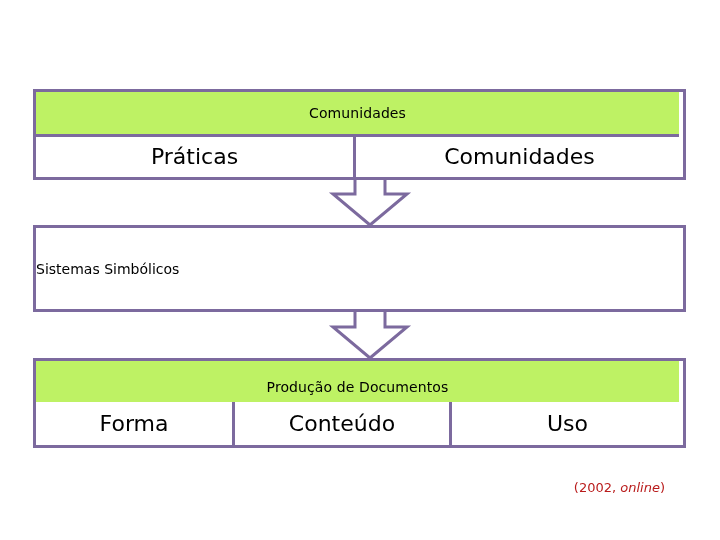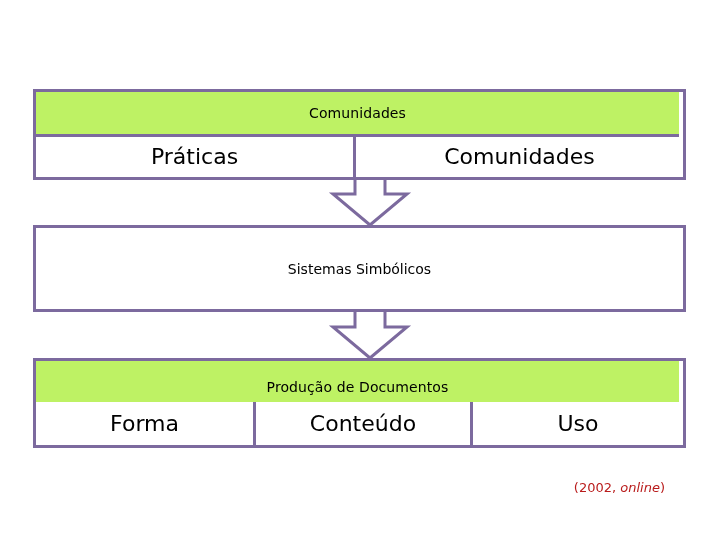--- a/index.html
+++ b/index.html
@@ -95,39 +95,38 @@
   #box-comunidades .cell:nth-child(2) { flex: 1; }
 
   
   #box-sistemas {
     left: 33px;
     top: 225px;
     width: 653px;
     height: 87px;
     display: flex;
     align-items: center;
-    justify-content: center;
   }
   #box-sistemas .plain-label {
     font-size: 14px;
     line-height: 1;
     color: #000000;
     white-space: nowrap;
   }
 
   
   #box-producao {
     left: 33px;
     top: 358px;
     width: 653px;
     height: 90px;
   }
   #box-producao .hdr   { height: 55px; }
   #box-producao .cells { top: 41px; height: 43px; }
-  #box-producao .cell:nth-child(1) { width: 220px; }
+  #box-producao .cell:nth-child(1) { width: 199px; }
   #box-producao .cell:nth-child(2) { width: 217px; }
   #box-producao .cell:nth-child(3) { flex: 1; }
 
   
   .arrow {
     position: absolute;
     left: 328px;
     width: 84px;
     z-index: 1;
   }

